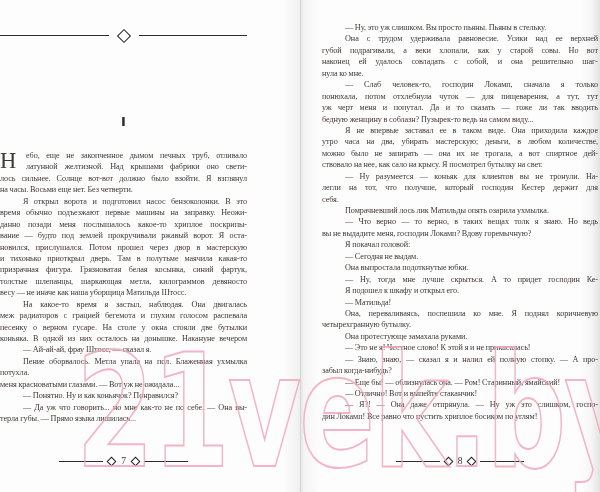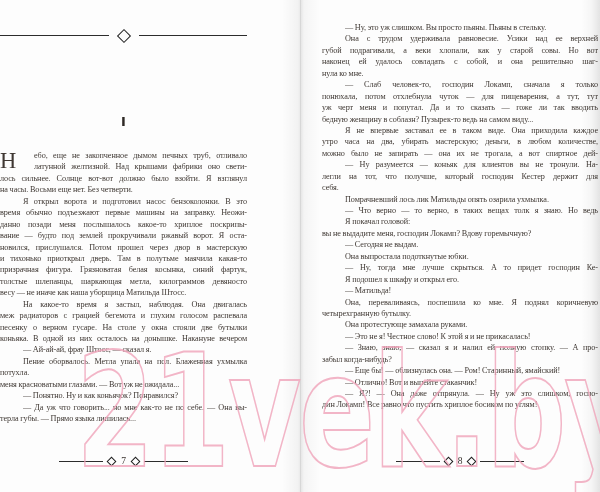--- a/index.html
+++ b/index.html
@@ -31,21 +31,21 @@
   .page-left  .textblock{top:150px;width:247px;}
   .page-right .textblock{top:22px;width:276px;}
 
   .line{
     font-size:8.2px;line-height:11.45px;height:11.45px;overflow:hidden;
     letter-spacing:-0.08px;word-spacing:-0.2px;
     text-align:justify;text-align-last:justify;
   }
   .line.end{text-align-last:left;}
   .line.ind{padding-left:23px;}
-  .line.dc{margin-left:34px;}
+  .line.dc{margin-left:26px;}
 
   .footer{position:absolute;top:455px;left:0;width:100%;height:13px;
     display:flex;align-items:center;justify-content:center;gap:5px;}
   .f-line{width:44px;height:1px;background:#2c2c2c;}
   .f-diamond{width:5px;height:5px;border:1.3px solid #1e1e1e;transform:rotate(45deg);}
   .pagenum{font-size:9.5px;color:#37302c;padding:0 1px;line-height:1;}
 
   
   .gutter{position:absolute;top:0;left:282px;width:38px;height:492px;pointer-events:none;
     background:linear-gradient(to right,rgba(0,0,0,0) 0%,rgba(0,0,0,0.045) 42%,
@@ -117,27 +117,28 @@
       <div class="line">губой подрагивали, а веки хлопали, как у старой совы. Но вот</div>
       <div class="line">наконец ей удалось совладать с собой, и она решительно шаг-</div>
       <div class="line end">нула ко мне.</div>
       <div class="line ind">— Слаб человек-то, господин Локамп, сначала я только</div>
       <div class="line">понюхала, потом отхлебнула чуток — для пищеварения, а тут, тут</div>
       <div class="line">уж черт меня и попутал. Да и то сказать — гоже ли так вводить</div>
       <div class="line end">бедную женщину в соблазн? Пузырек-то ведь на самом виду...</div>
       <div class="line ind">Я не впервые заставал ее в таком виде. Она приходила каждое</div>
       <div class="line">утро часа на два, убирать мастерскую; деньги, в любом количестве,</div>
       <div class="line">можно было не запирать — она их не трогала, а вот спиртное дей-</div>
+      <div class="line end">ствовало на нее, как сало на крысу. Я посмотрел бутылку на свет.</div>
       <div class="line ind">— Ну разумеется — коньяк для клиентов вы не тронули. На-</div>
       <div class="line">легли на тот, что получше, который господин Кестер держит для</div>
       <div class="line end">себя.</div>
       <div class="line ind end">Помрачневший лось лик Матильды опять озарила ухмылка.</div>
       <div class="line ind">— Что верно — то верно, в таких вещах толк я знаю. Но ведь</div>
+      <div class="line end">вы не выдадите меня, господин Локамп? Вдову горемычную?</div>
       <div class="line ind end">Я покачал головой:</div>
-      <div class="line end">вы не выдадите меня, господин Локамп? Вдову горемычную?</div>
       <div class="line ind end">— Сегодня не выдам.</div>
       <div class="line ind end">Она выпростала подоткнутые юбки.</div>
       <div class="line ind">— Ну, тогда мне лучше скрыться. А то придет господин Ке-</div>
       <div class="line ind end">Я подошел к шкафу и открыл его.</div>
       <div class="line ind end">— Матильда!</div>
       <div class="line ind">Она, переваливаясь, поспешила ко мне. Я поднял коричневую</div>
       <div class="line end">четырехгранную бутылку.</div>
       <div class="line ind end">Она протестующе замахала руками.</div>
       <div class="line ind end">— Это не я! Честное слово! К этой я и не прикасалась!</div>
       <div class="line ind">— Знаю, знаю, — сказал я и налил ей полную стопку. — А про-</div>

